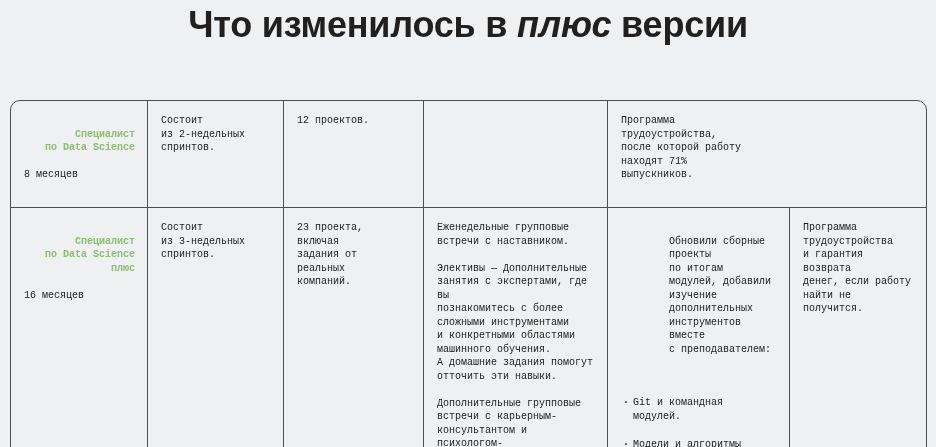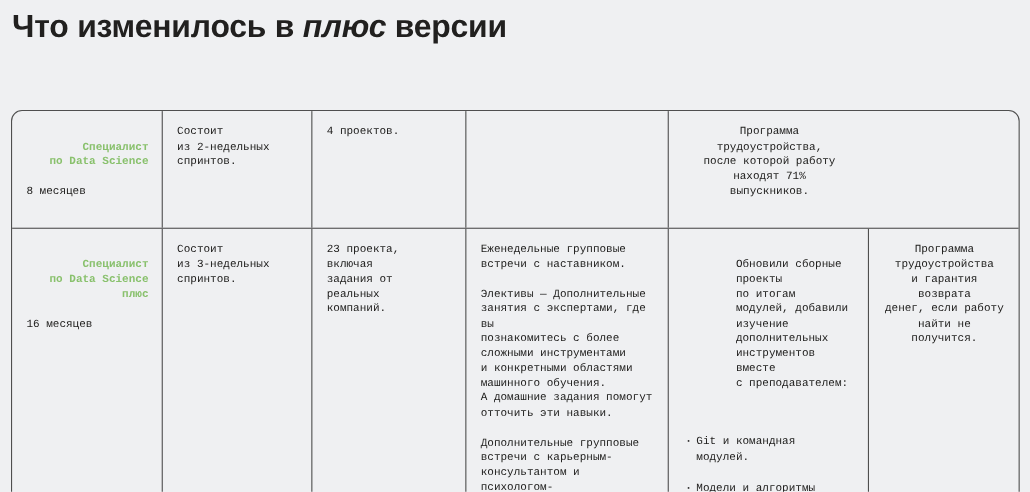--- a/index.html
+++ b/index.html
@@ -10,26 +10,27 @@
   }
   *{box-sizing:border-box;}
   html,body{margin:0;padding:0;}
   body{
     width:936px;height:447px;overflow:hidden;
     background:var(--bg);
     color:var(--text);
     font-family:"Liberation Sans", sans-serif;
   }
   h1{
-    margin:6px 0 0 11px;
-    font-size:29px;
+    margin:6px 0 0 0;
+    font-size:36px;
     line-height:38px;
     font-weight:600;
     letter-spacing:-0.2px;
     color:var(--text);
+    text-align:center;
   }
   h1 em{font-style:italic;font-weight:600;}
   .table{
     margin:56px 0 0 10px;
     width:917px;
     border:1px solid var(--border);
     border-radius:10px;
     background:transparent;
   }
   .row{
@@ -39,21 +40,21 @@
   .row-basic{min-height:91px;border-bottom:1px solid var(--border);}
   .row-plus{min-height:246px;}
   .cell{
     padding:13px 12px 12px 13px;
     font-size:10px;
     line-height:13.5px;
     white-space:pre-line;
     border-right:1px solid var(--border);
     font-family:Liberation Mono, monospace;
   }
-  .cell:last-child{border-right:none;text-align:center;}
+  .cell:last-child{border-right:none;}
   .course-name{
     color:var(--green);
     font-weight:700;
     white-space:pre-line;
     text-align:right;
   }
   .course-duration{white-space:pre-line;}
   .updates-intro{white-space:pre-line;margin-left:48px;}
   ul.updates-list{
     list-style:none;
@@ -83,21 +84,21 @@
 
   <div class="row row-basic">
     <div class="cell">
       <div class="course-name">Специалист
 по Data Science</div>
       <div class="course-duration">8 месяцев</div>
     </div>
     <div class="cell">Состоит
 из 2-недельных
 спринтов.</div>
-    <div class="cell">4 проектов.</div>
+    <div class="cell">12 проектов.</div>
     <div class="cell"></div>
     <div class="cell">Программа
 трудоустройства,
 после которой работу
 находят 71%
 выпускников.</div>
   </div>
 
   <div class="row row-plus">
     <div class="cell">

